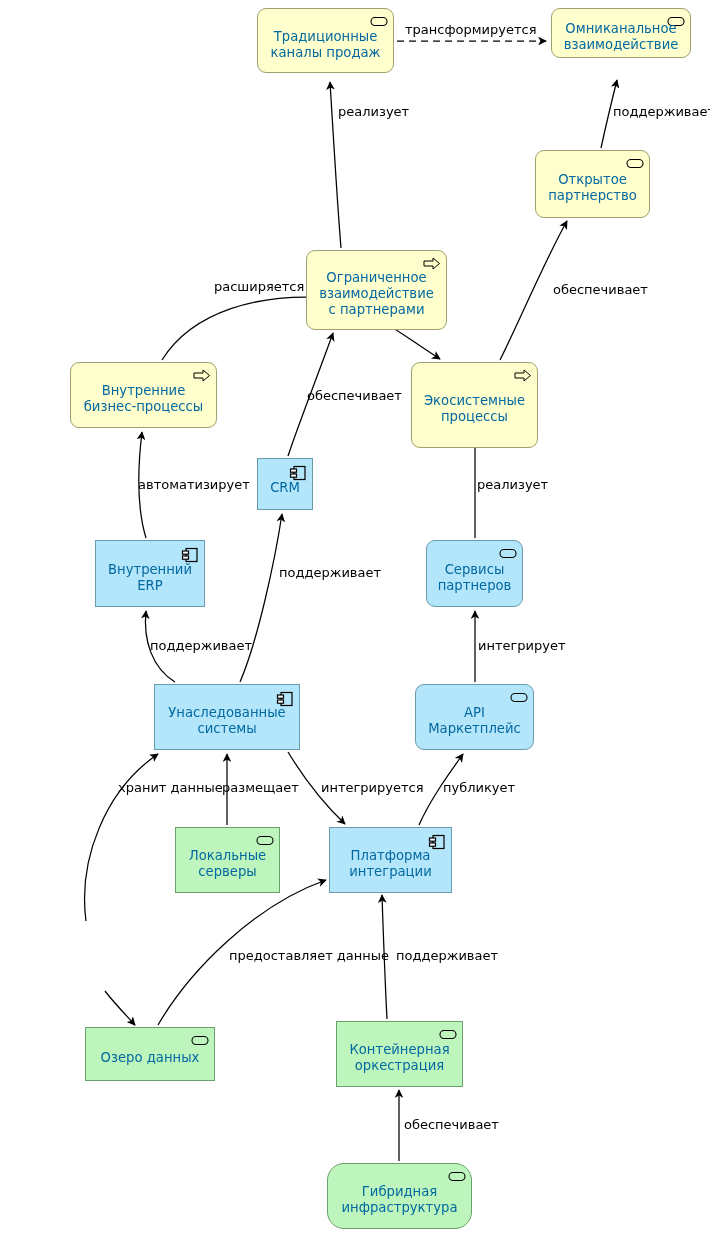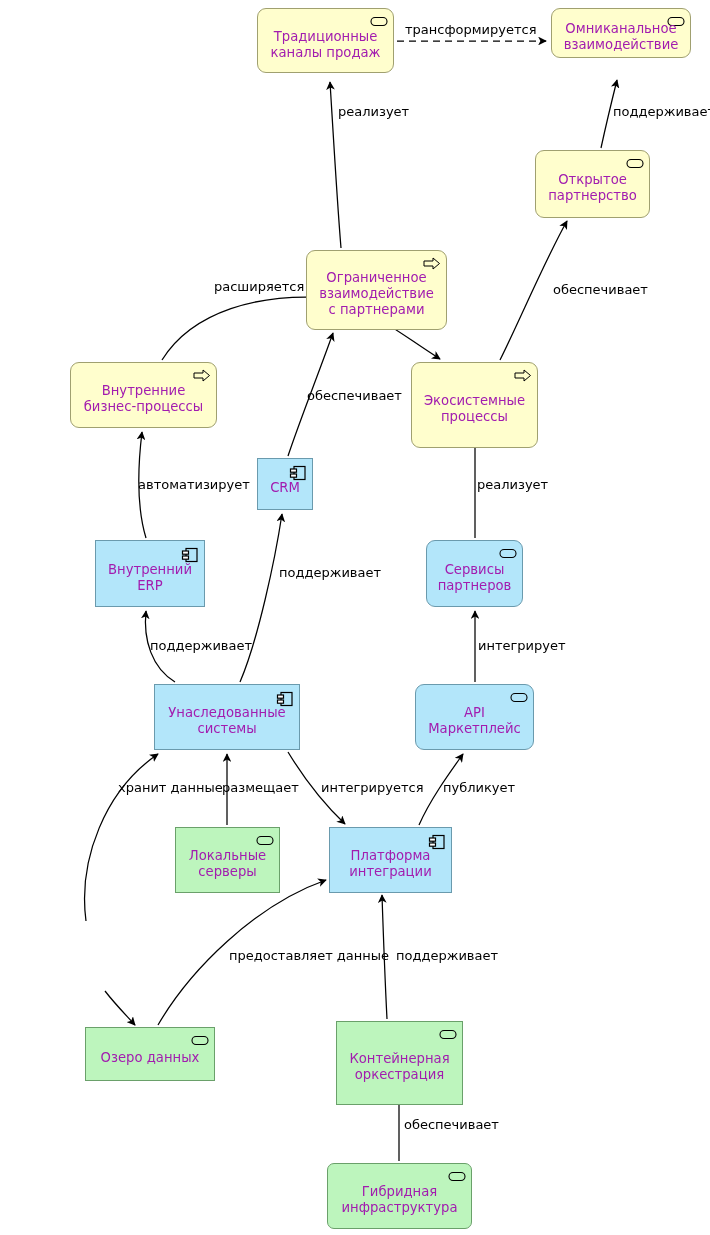--- a/index.html
+++ b/index.html
@@ -34,21 +34,21 @@
   .node {
     position: absolute;
     box-sizing: border-box;
     border: 1px solid #7a7a5a;
     display: flex;
     align-items: center;
     justify-content: center;
     text-align: center;
     font-size: 13.2px;
     line-height: 16px;
-    color: #a21caf;
+    color: #0369a1;
     padding: 2px 6px;
   }
   .node .label {
     display: block;
     width: 100%;
     white-space: pre-line;
     position: relative;
     top: 4px;
   }
   .node.business {
@@ -67,21 +67,21 @@
     border-radius: 0px;
   }
   .node.tech {
     background: #bdf5bd;
     border-color: #6aa06a;
     border-radius: 0px;
   }
   .node.tech-round {
     background: #bdf5bd;
     border-color: #6aa06a;
-    border-radius: 7px;
+    border-radius: 17px;
   }
   .badge {
     position: absolute;
     right: 7px;
     top: 6px;
     width: 16px;
     height: 12px;
     pointer-events: none;
   }
   .edge-label {
@@ -229,21 +229,21 @@
           </svg></span>
         <span class="label">Платформа
 интеграции</span>
       </div>
       <div class="node tech" style="left: 85px; top: 1027px; width: 130px; height: 54px;">
         <span class="badge"><svg viewBox="0 0 18 11" width="18" height="11">
             <rect x="1" y="1.5" width="16" height="8" rx="4" ry="4" fill="#bdf5bd" stroke="#000000" stroke-width="1.1"></rect>
           </svg></span>
         <span class="label">Озеро данных</span>
       </div>
-      <div class="node tech" style="left: 336px; top: 1021px; width: 127px; height: 84px;">
+      <div class="node tech" style="left: 336px; top: 1021px; width: 127px; height: 66px;">
         <span class="badge"><svg viewBox="0 0 18 11" width="18" height="11">
             <rect x="1" y="1.5" width="16" height="8" rx="4" ry="4" fill="#bdf5bd" stroke="#000000" stroke-width="1.1"></rect>
           </svg></span>
         <span class="label">Контейнерная
 оркестрация</span>
       </div>
       <div class="node tech-round" style="left: 327px; top: 1163px; width: 145px; height: 66px;">
         <span class="badge"><svg viewBox="0 0 18 11" width="18" height="11">
             <rect x="1" y="1.5" width="16" height="8" rx="4" ry="4" fill="#bdf5bd" stroke="#000000" stroke-width="1.1"></rect>
           </svg></span>

